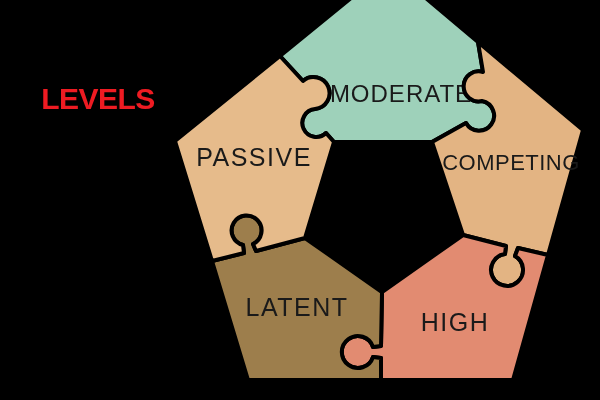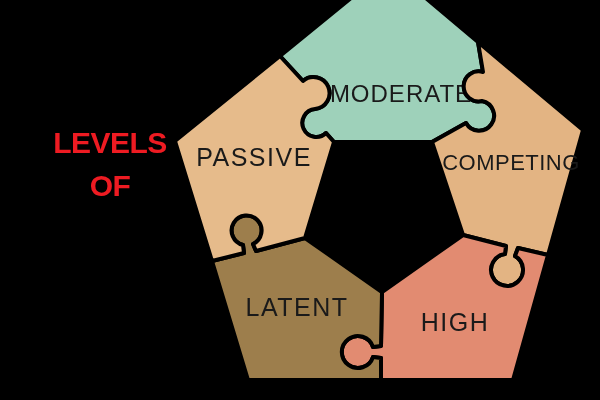--- a/index.html
+++ b/index.html
@@ -6,49 +6,47 @@
   body{
     width:600px;height:400px;
     background:#000;
     overflow:hidden;
     position:relative;
     font-family:"Liberation Sans",sans-serif;
   }
   .stage{position:absolute;inset:0;}
   .title-block{
     position:absolute;
-    left:12px;top:77px;width:196px;
+    left:0;top:77px;width:196px;
     text-align:center;
     color:#EE1B22;
     font-weight:bold;
     font-size:30px;
     line-height:43px;
     letter-spacing:-0.5px;
-    margin-top:44px;
   }
   svg.puzzle{position:absolute;inset:0;display:block;}
   .piece{
     stroke:#000;
     stroke-width:4;
     stroke-linejoin:round;
   }
   .piece-label{
     fill:#1A1A1A;
     font-family:"Liberation Sans",sans-serif;
     text-anchor:middle;
   }
 </style>
 </head>
 <body>
 
 <div class="stage">
 
   <div class="title-block">
     <div>LEVELS</div>
-    <div>OF</div>
   </div>
 
   <svg class="puzzle" viewBox="0 0 600 400" width="600" height="400">
 
     <g>
       <path class="piece" d="M334,142 L326,133 A14 14 0 1 1 315,109 A16 16 0 1 0 303,81 L280,56 L389,-33 L478,42 L483,72 A15 15 0 1 0 482,101 A15 15 0 1 1 466,123 L432,142 Z" fill="#9ED1BA"></path>
       <text class="piece-label" x="401" y="102" font-size="24" letter-spacing="1">MODERATE</text>
     </g>
 
     <g>

